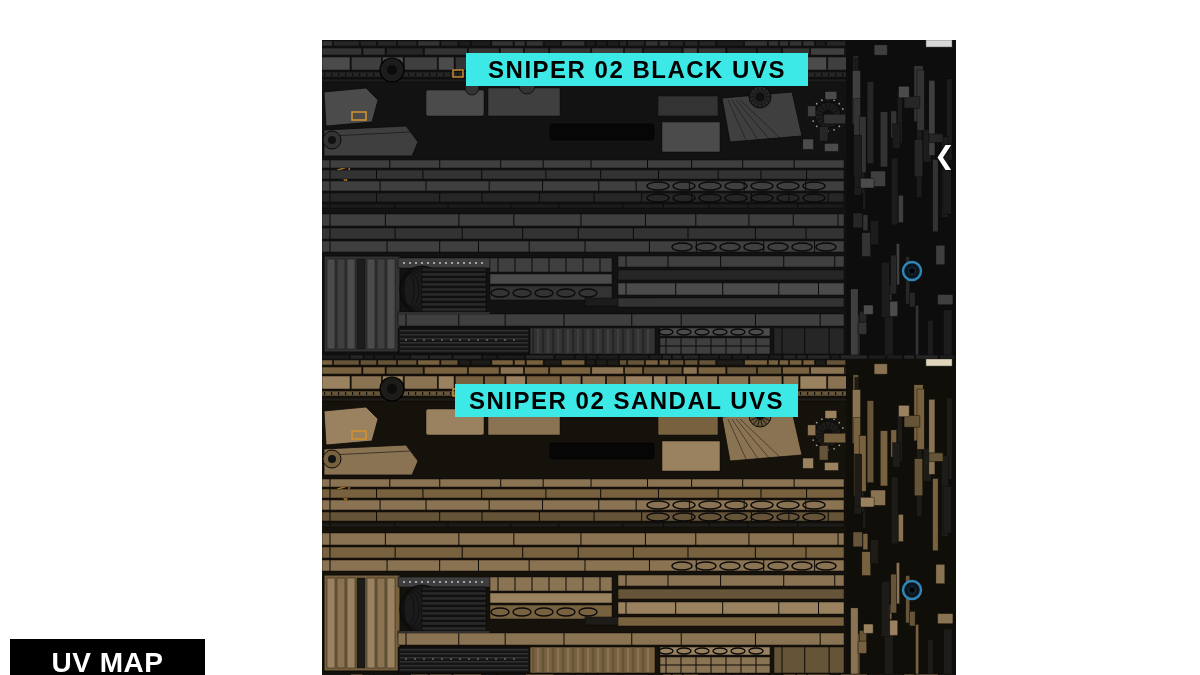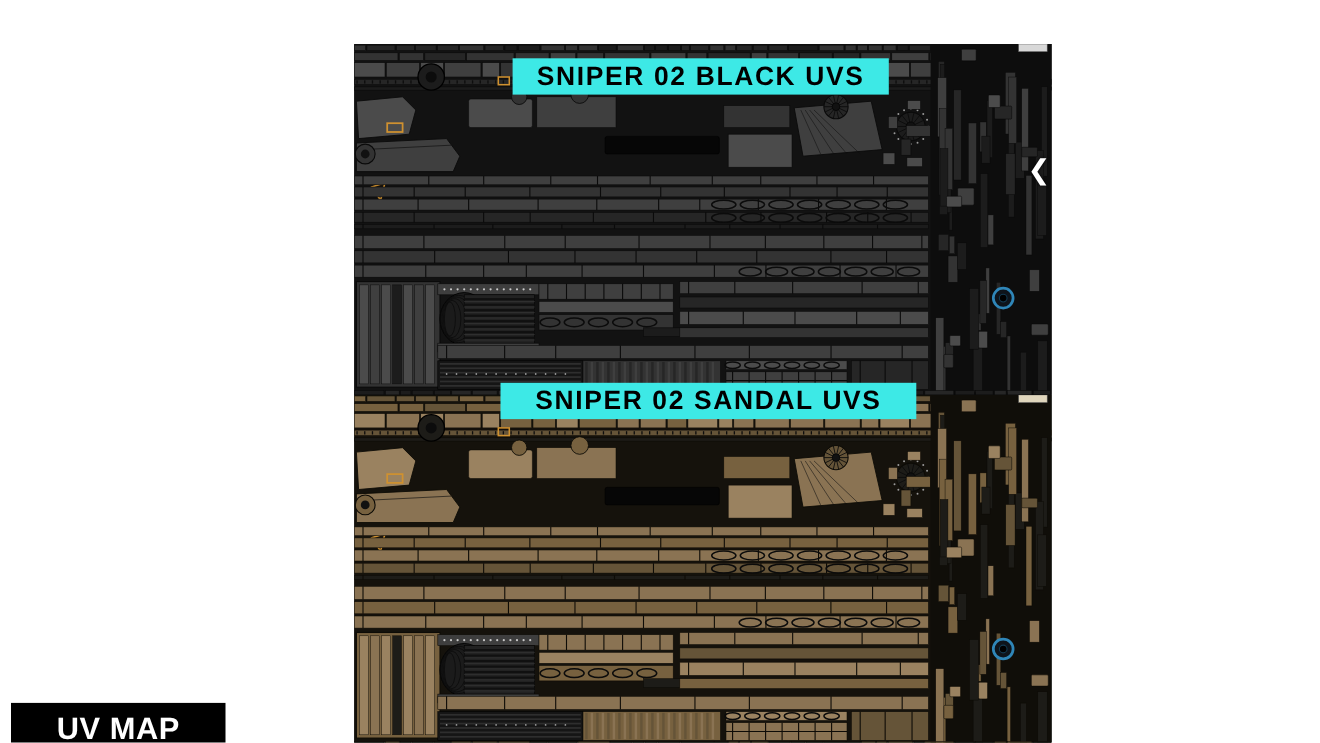--- a/index.html
+++ b/index.html
@@ -12,21 +12,21 @@
   #uv-black  { top:0; }
   #uv-sandal { top:319px; }
 
   .section-label {
     position:absolute; display:flex; align-items:center; justify-content:center;
     background:var(--label-bg,#3de9e6); color:var(--label-text,#000);
     font-weight:700; font-size:24px; letter-spacing:1.5px; white-space:nowrap;
     z-index:5;
   }
   #label-black  { left:144px; top:13px;  width:342px; height:33px; }
-  #label-sandal { left:133px; top:308px; width:378px; height:33px; }
+  #label-sandal { left:133px; top:344px; width:343px; height:33px; }
 
   .carousel-prev {
     position:absolute; left:612px; top:100px; width:20px; height:30px; z-index:6;
     color:#fff; font-size:25px; font-weight:700; line-height:30px; text-align:center;
     text-shadow:0 0 3px #000; cursor:pointer; user-select:none;
   }
 
   .uvmap-caption {
     position:absolute; left:10px; top:615px; width:195px; height:47px;
     background:var(--caption-bg,#000); color:var(--caption-text,#fff);

